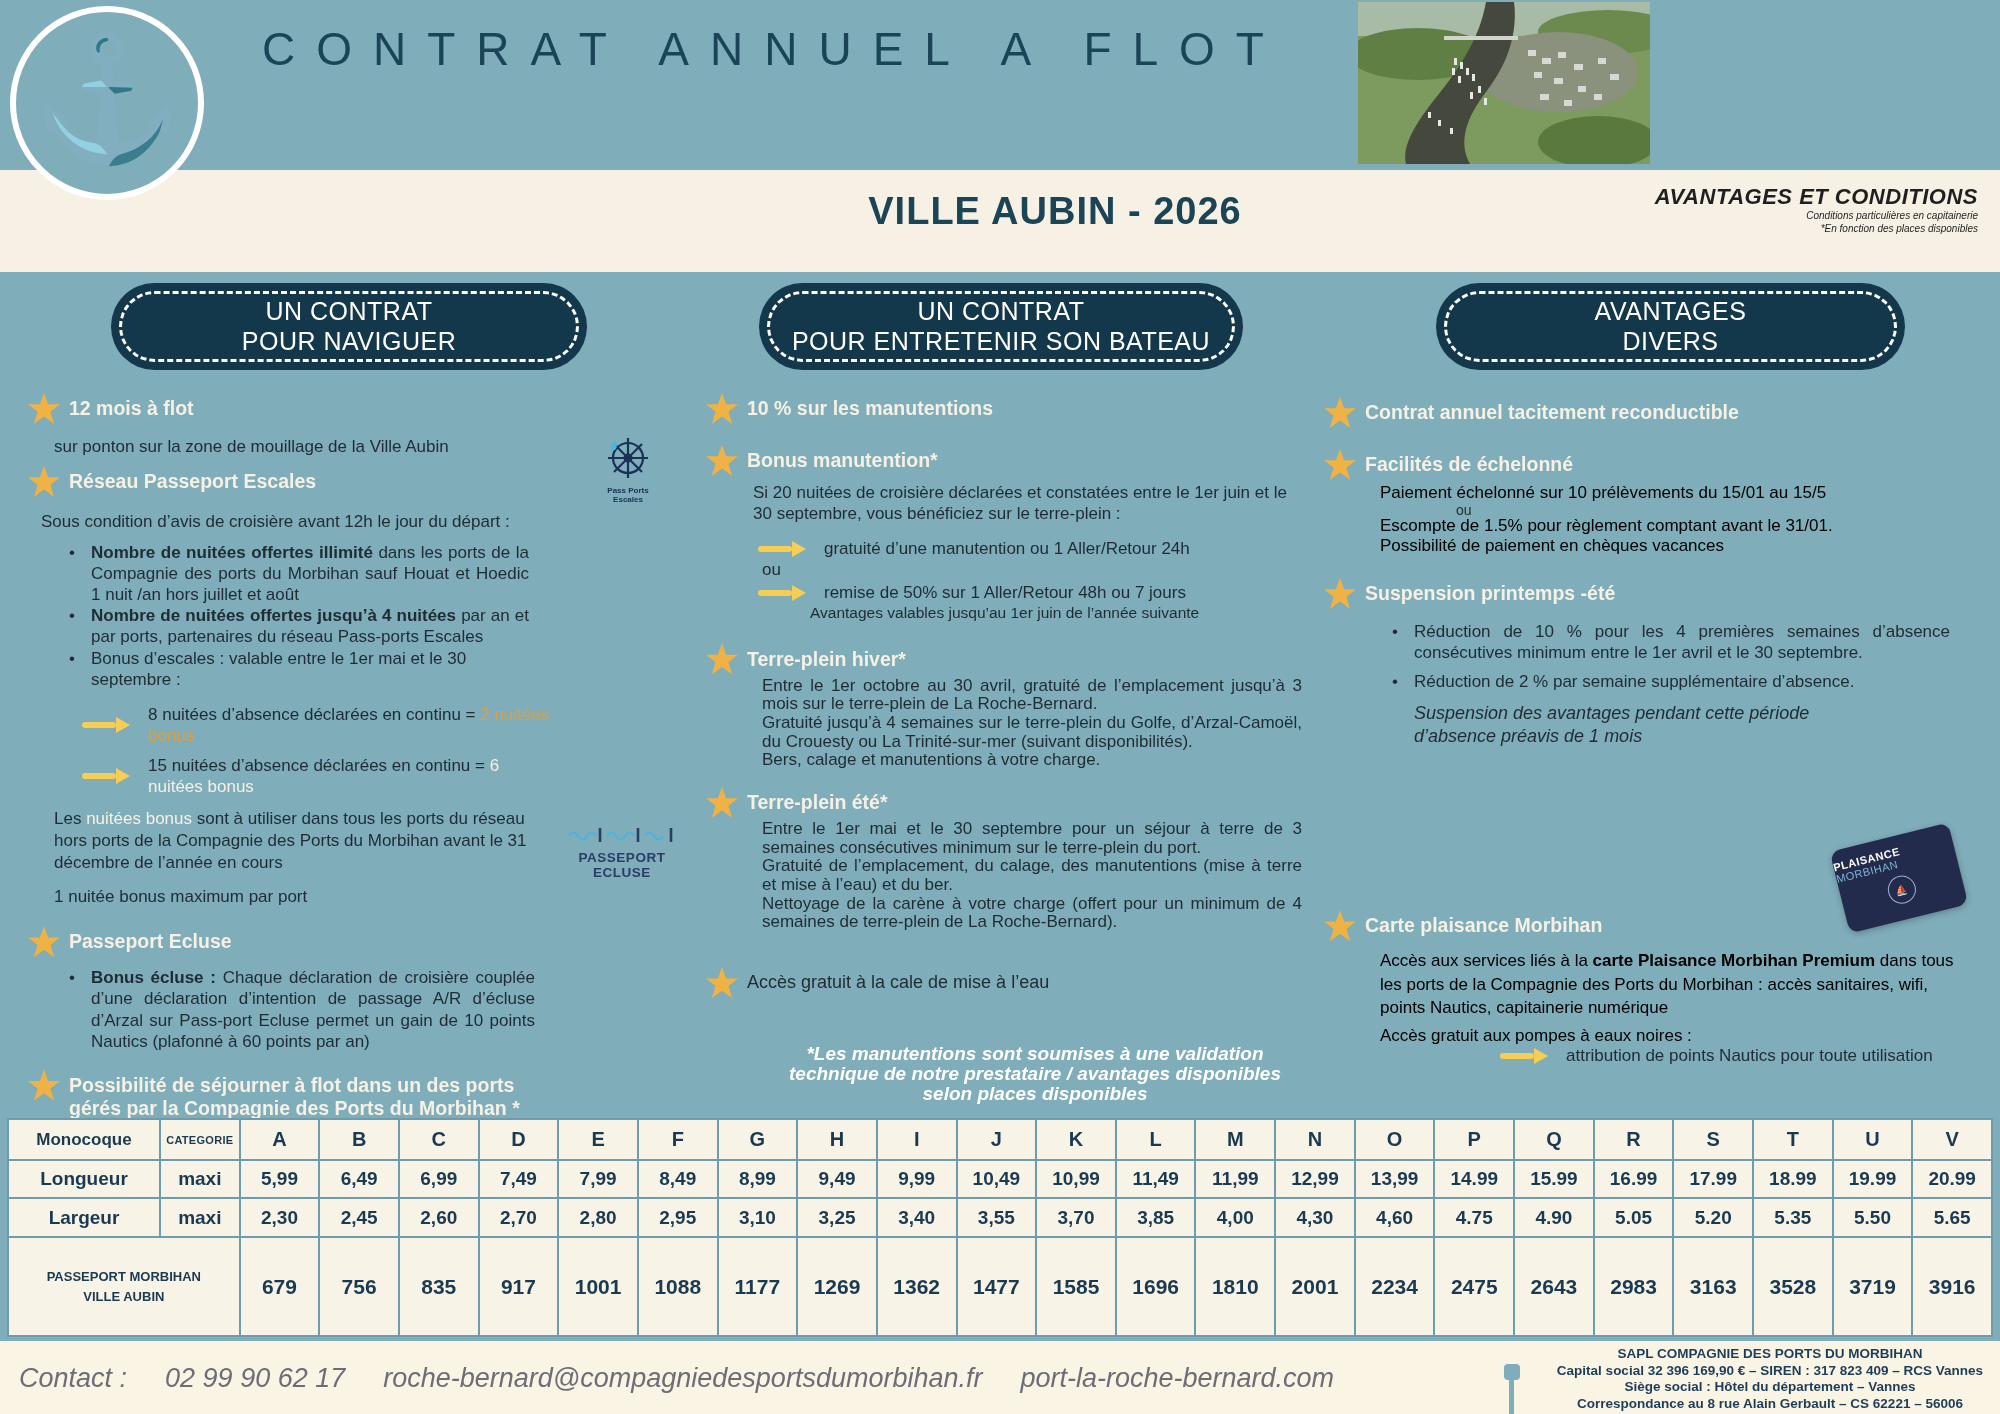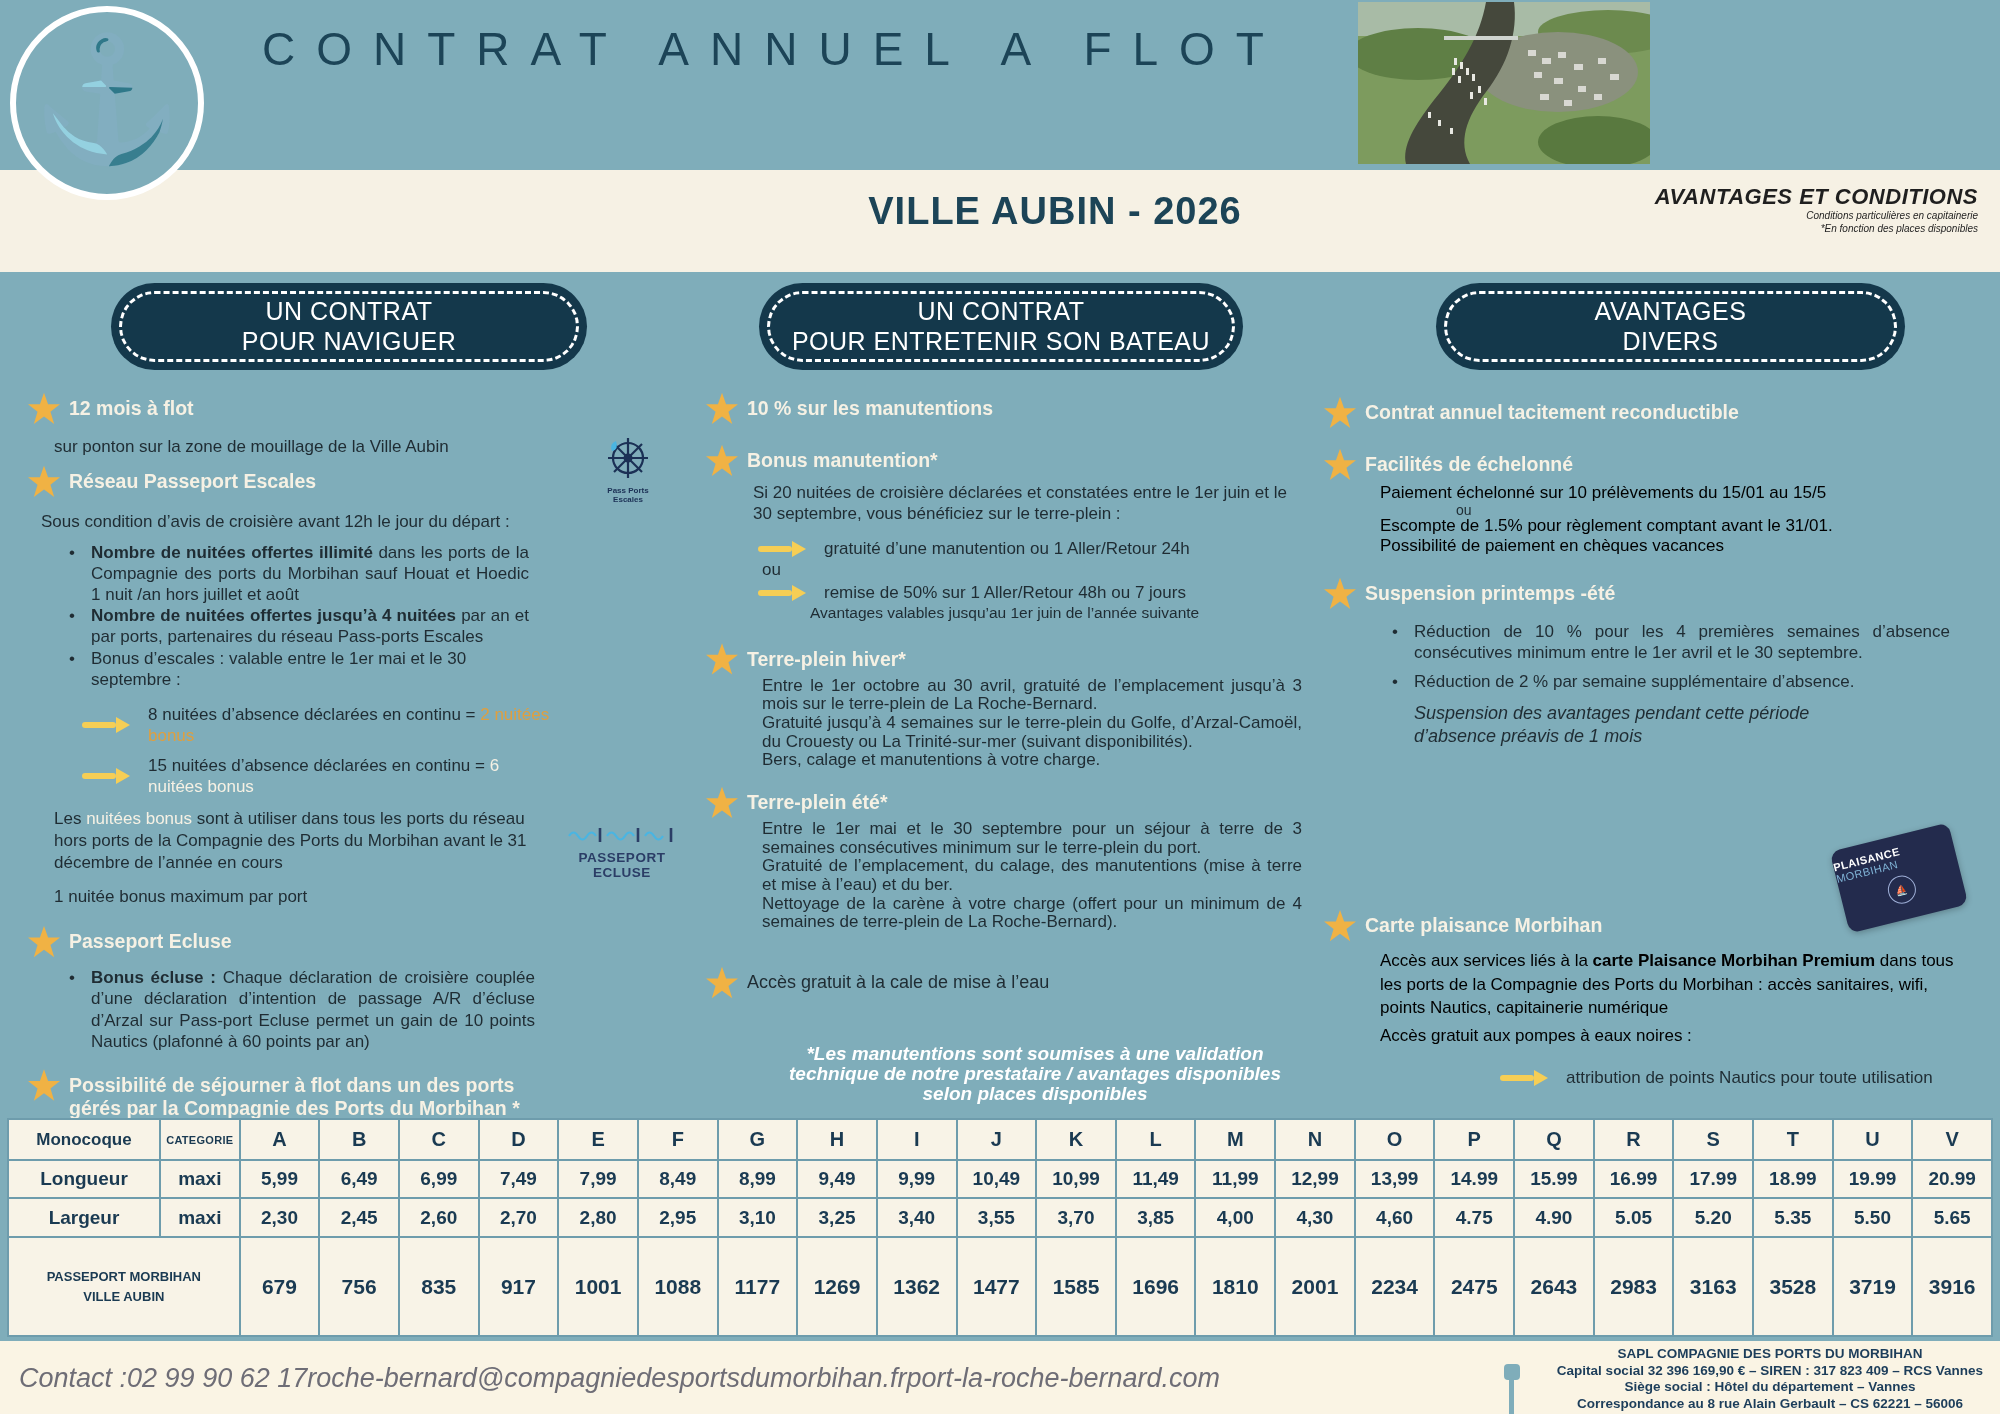--- a/index.html
+++ b/index.html
@@ -85,21 +85,21 @@
   #c3-h1{margin-bottom:18px;gap:8px;} #c3-h2{margin-bottom:2px;}
   .c3-body{margin-left:57px;width:580px;line-height:1.1;font-size:17px;}
   #c3-ou{margin-left:133px;font-size:14px;line-height:1;}
   #c3-p2{margin-bottom:2px;} #c3-p3{margin-bottom:21px;}
   #c3-h3{margin-bottom:10px;}
   .c3-bl{margin-left:69px;width:558px;}
   #c3-b1{margin-bottom:8px;} #c3-b2{margin-bottom:10px;}
   #c3-it{margin-left:91px;width:470px;font-style:italic;font-size:18px;line-height:1.28;color:#1F2C33;margin-bottom:161px;}
   #c3-h4{margin-bottom:6px;}
   #c3-p4{line-height:1.38;margin-bottom:7px;}
-  #c3-p5{margin-bottom:22px;}
+  #c3-p5{}
   #c3-a1{margin-left:177px;}
 
   
   .escales-logo{position:absolute;left:593px;top:435px;width:70px;text-align:center;}
   .escales-text{font-size:8px;font-weight:bold;color:#1B3055;margin-top:1px;}
   .ecluse-logo{position:absolute;left:564px;top:826px;width:116px;text-align:center;}
   .ecluse-text{font-size:13.5px;font-weight:bold;color:#2b3d66;letter-spacing:0.5px;margin-top:2px;}
   .pcard{position:absolute;left:1838px;top:836px;width:122px;height:84px;background:#232B4D;border-radius:10px;
     transform:rotate(-14deg);box-shadow:0 2px 6px rgba(0,0,0,0.25);display:flex;flex-direction:column;align-items:center;padding-top:10px;box-sizing:border-box;}
   .pcard-l1{font-size:11px;font-weight:bold;color:#ffffff;letter-spacing:0.5px;}
@@ -115,21 +115,21 @@
   .tc.th{font-size:20px;}
   .tc.corner{font-size:17px;}
   .tc.cat{font-size:11px;letter-spacing:0.3px;}
   .tc.rl{font-size:19px;}
   .tc.val{font-size:19px;}
   .tc.pass{font-size:21px;}
   .tc.passlbl{font-size:13px;white-space:pre-line;text-align:center;line-height:1.5;}
 
   
   .footer{position:absolute;left:0;top:1341px;width:2000px;height:73px;background:#FAF4E4;}
-  .contact-row{position:absolute;left:19px;top:22px;display:flex;align-items:baseline;
+  .contact-row{position:absolute;left:19px;top:22px;display:flex;gap:38px;align-items:baseline;
     font-size:27px;font-style:italic;color:#6E6D76;white-space:nowrap;}
   .company{position:absolute;left:1555px;top:5px;width:430px;text-align:center;
     font-size:13.5px;font-weight:bold;color:#1C3D5A;line-height:1.24;}
   .pin{position:absolute;left:1504px;top:23px;width:16px;height:16px;background:#7FADBA;border-radius:4px;}
   .pin::after{content:"";position:absolute;left:5px;top:16px;width:5px;height:36px;background:#7FADBA;}
 </style>
 </head>
 <body>
 
 <div class="page">

